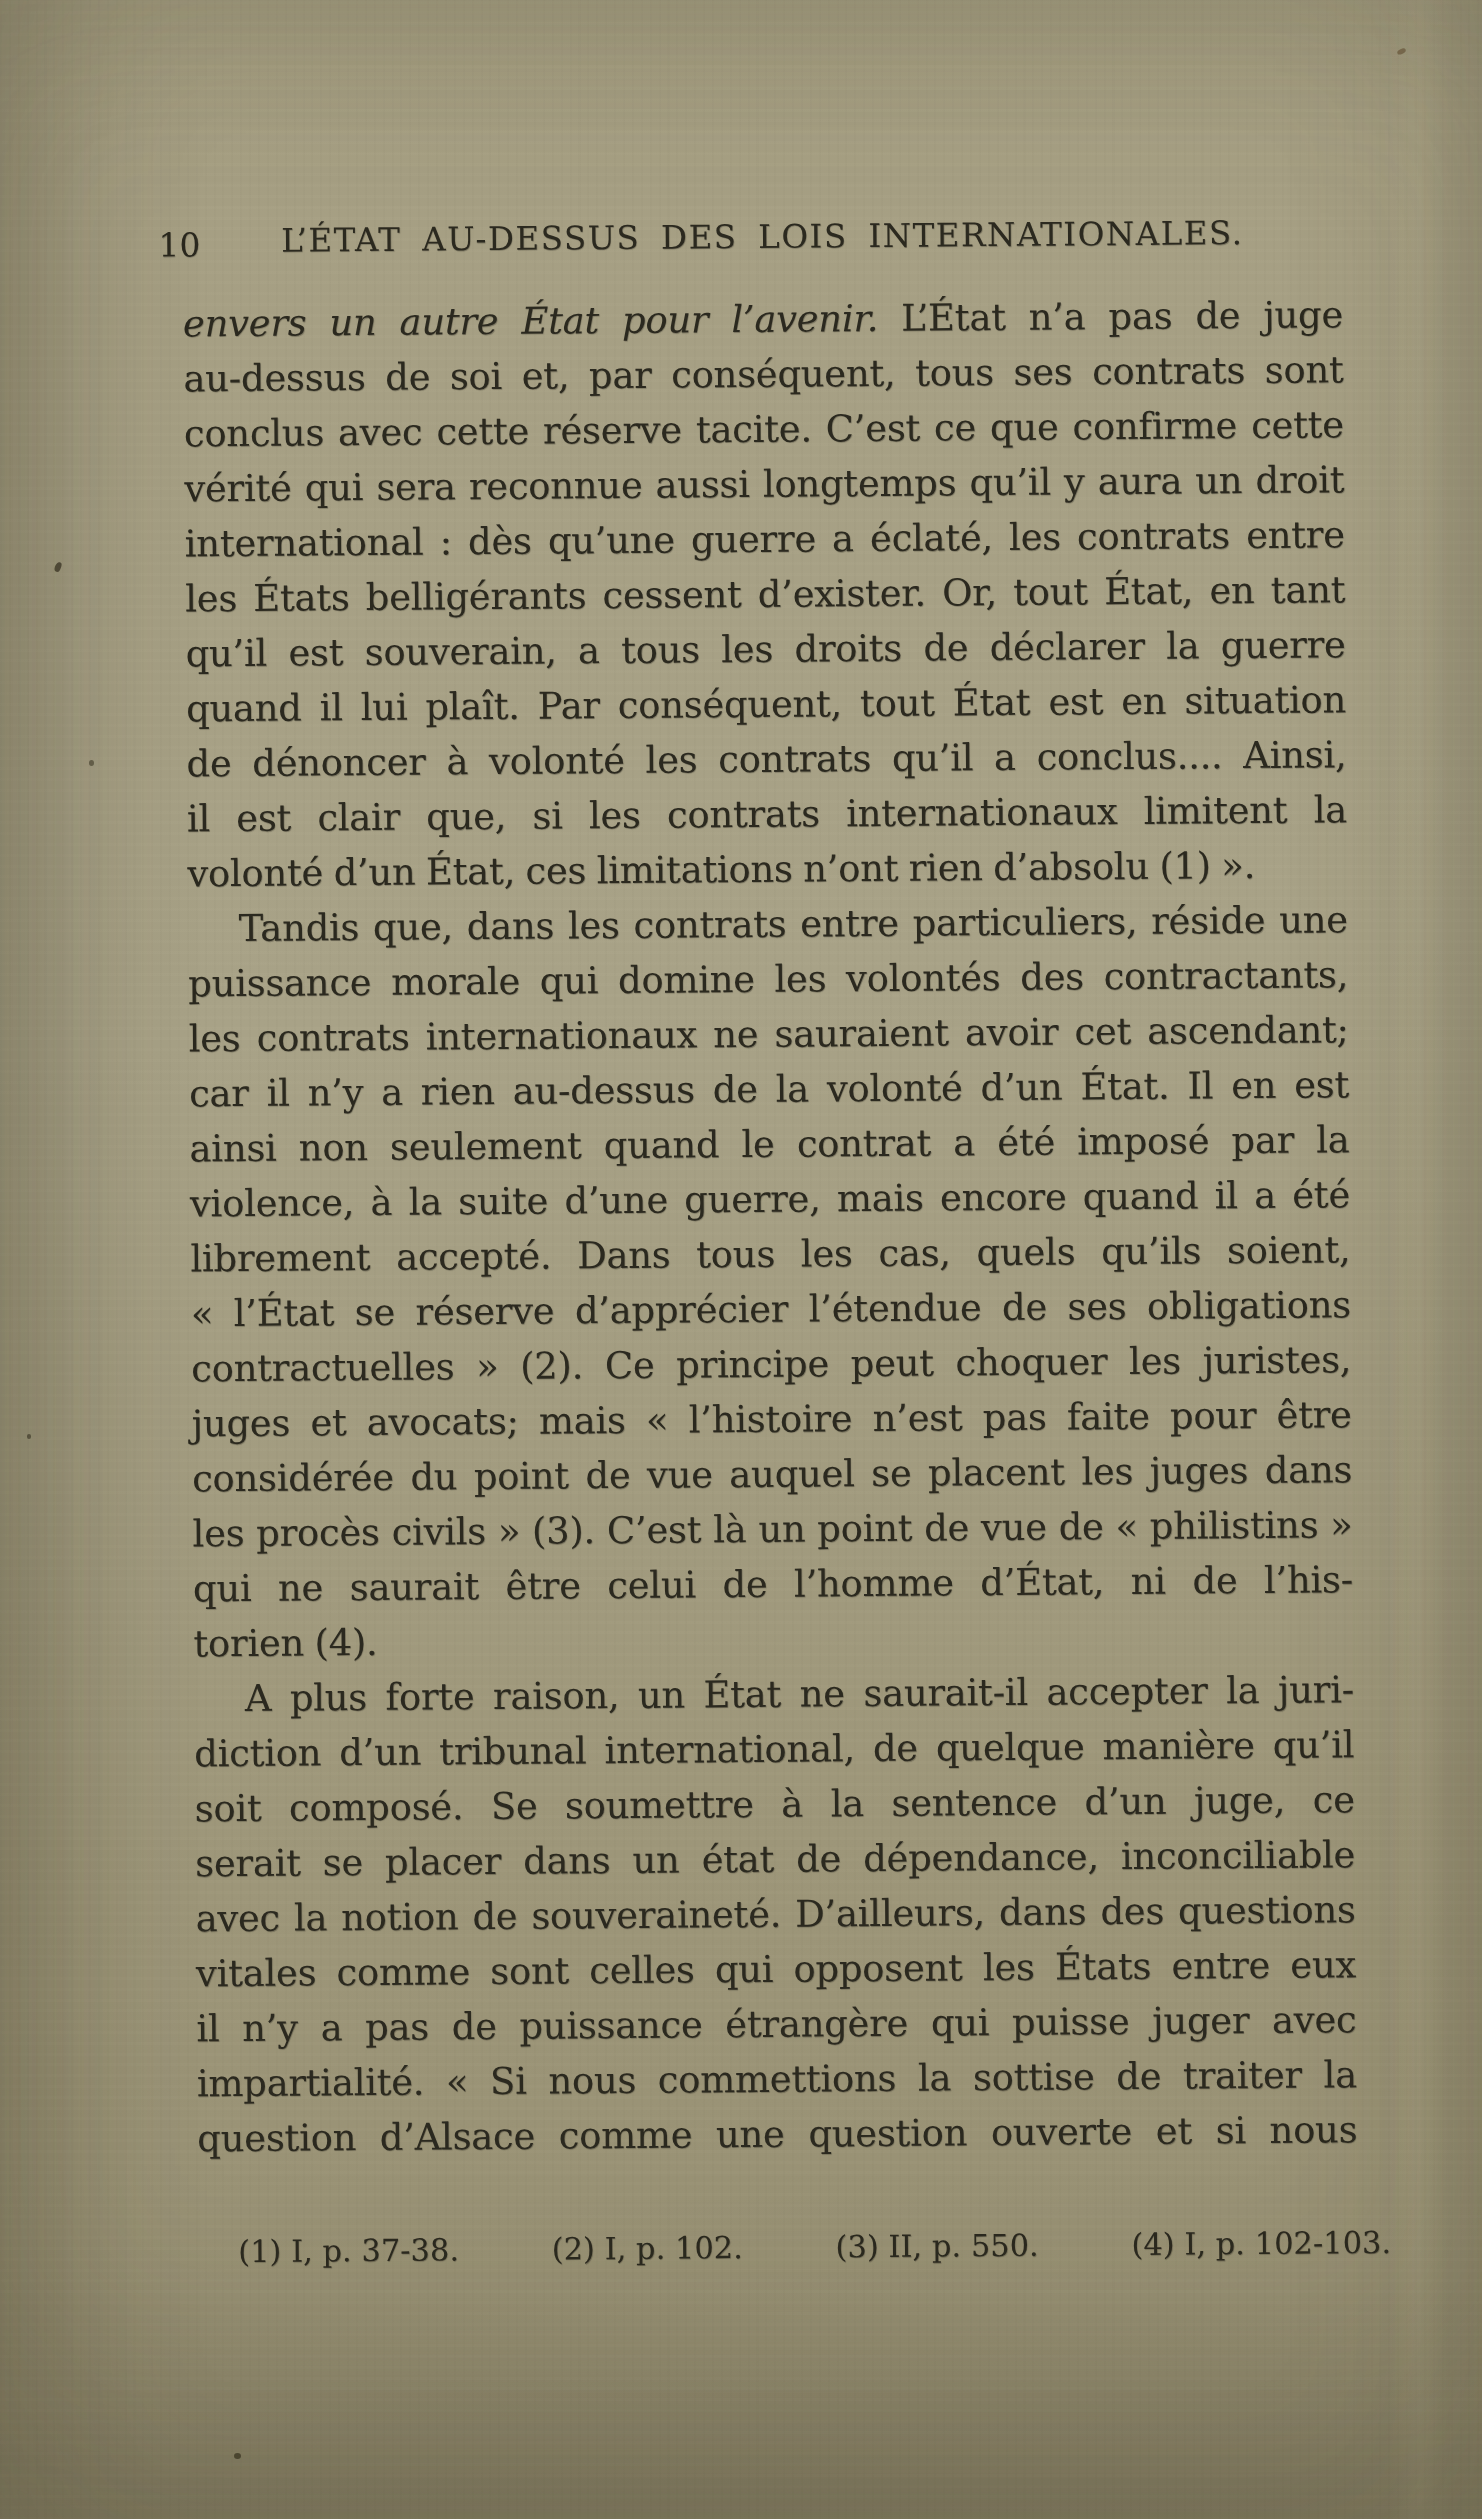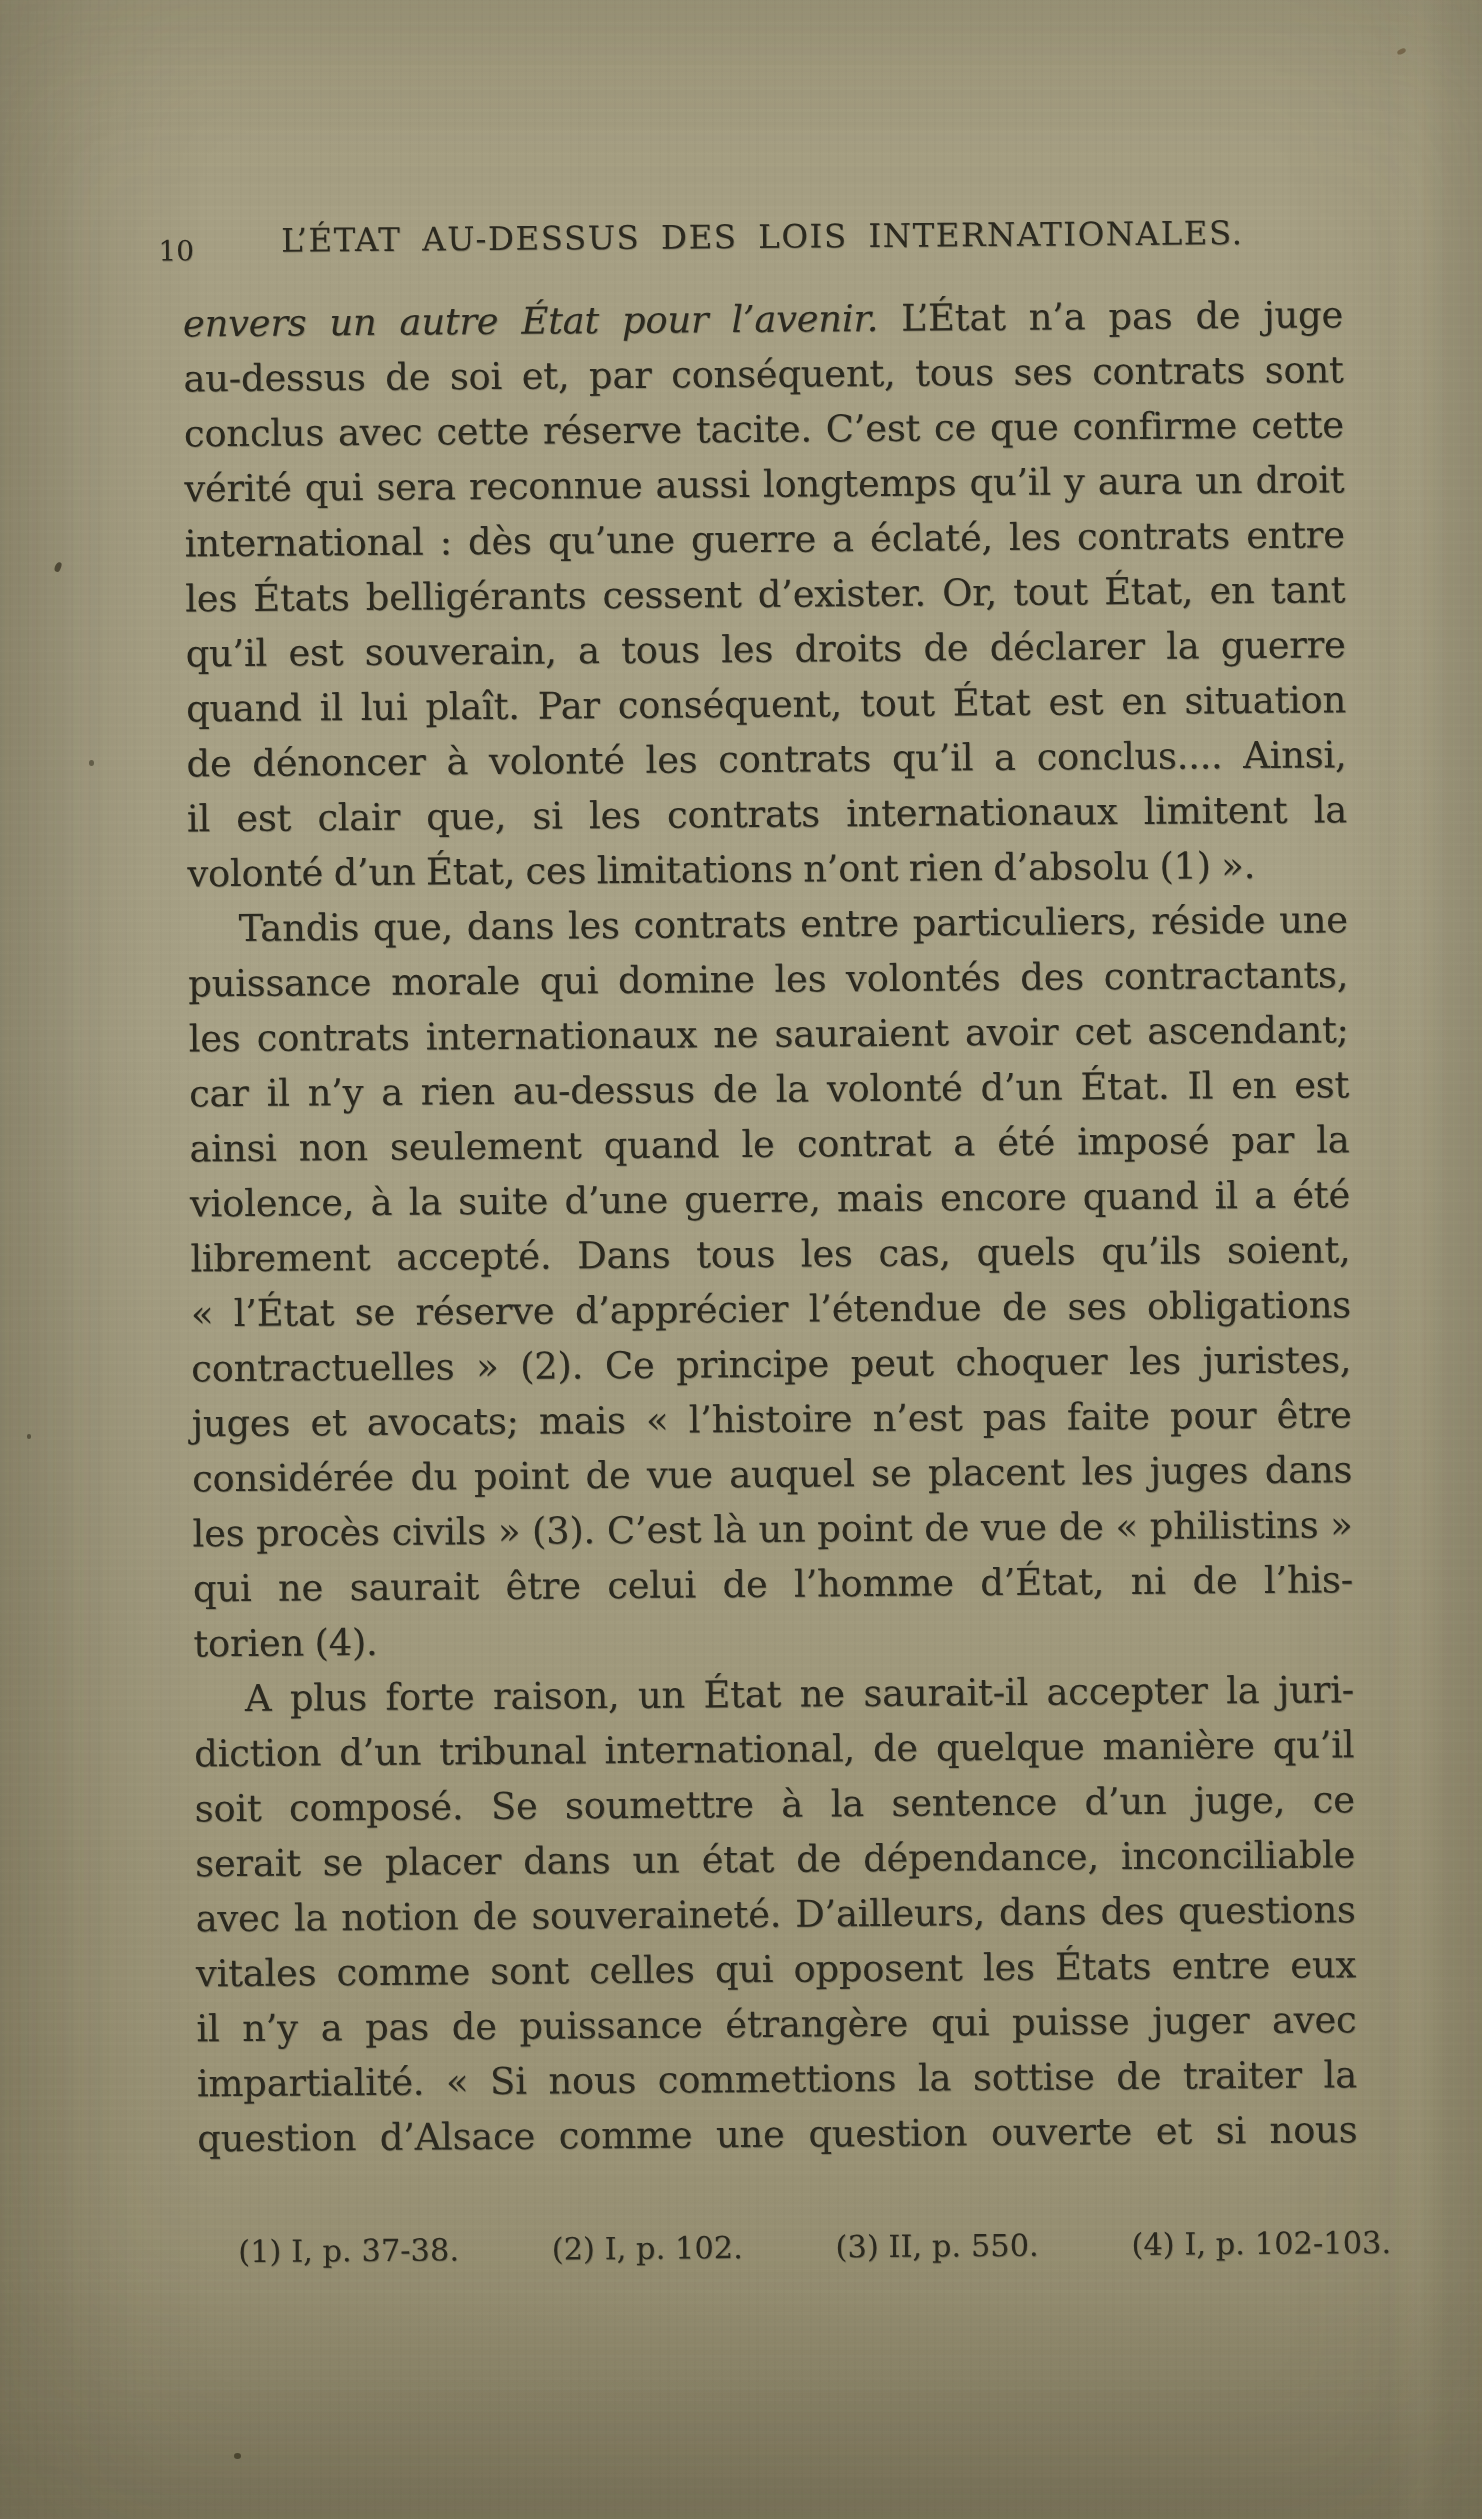--- a/index.html
+++ b/index.html
@@ -36,22 +36,22 @@
 
   .content {
     position: absolute; inset: 0;
     transform: rotate(-0.45deg);
     transform-origin: 749px 1084px;
     color: var(--ink, #2b291f);
     text-shadow: 0.6px 0.8px 0.7px rgba(43,41,31,0.35);
   }
 
   .pagenum {
-    position: absolute; left: 165px; top: 227px;
-    font-size: 28px; line-height: 39px;
+    position: absolute; left: 165px; top: 221px;
+    font-size: 33px; line-height: 39px;
   }
   .running-title {
     position: absolute; left: 189px; top: 218px; width: 1160px;
     margin: 0; text-align: center;
     font-size: 32.5px; font-weight: normal;
     letter-spacing: 1.5px; word-spacing: 8.9px;
     line-height: 39px;
     white-space: nowrap;
   }
 

